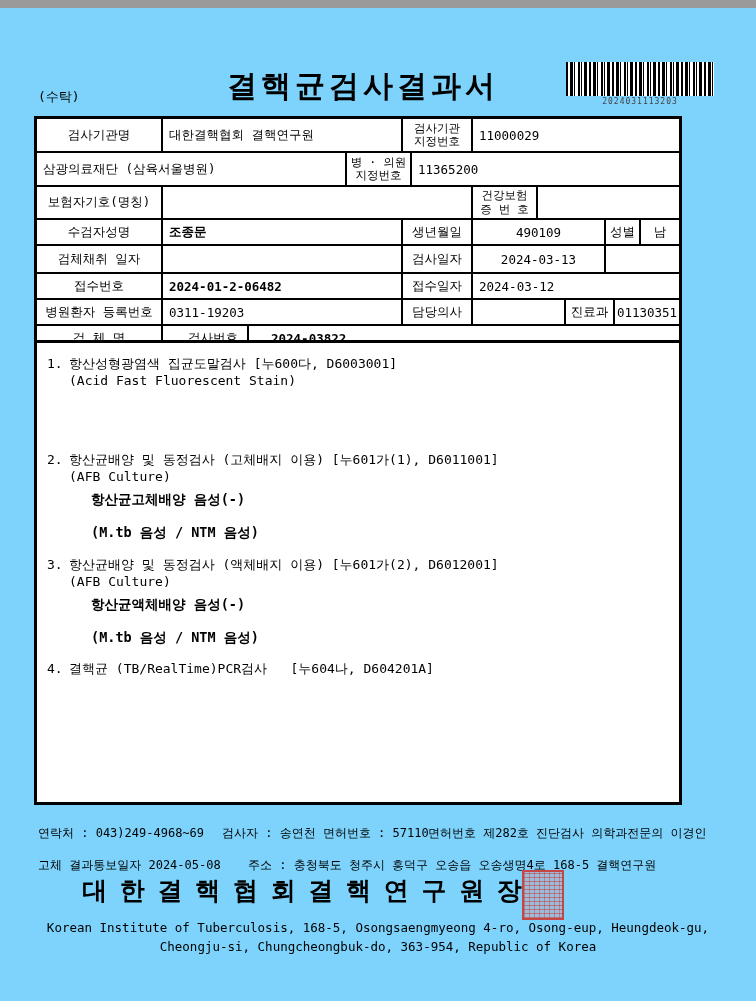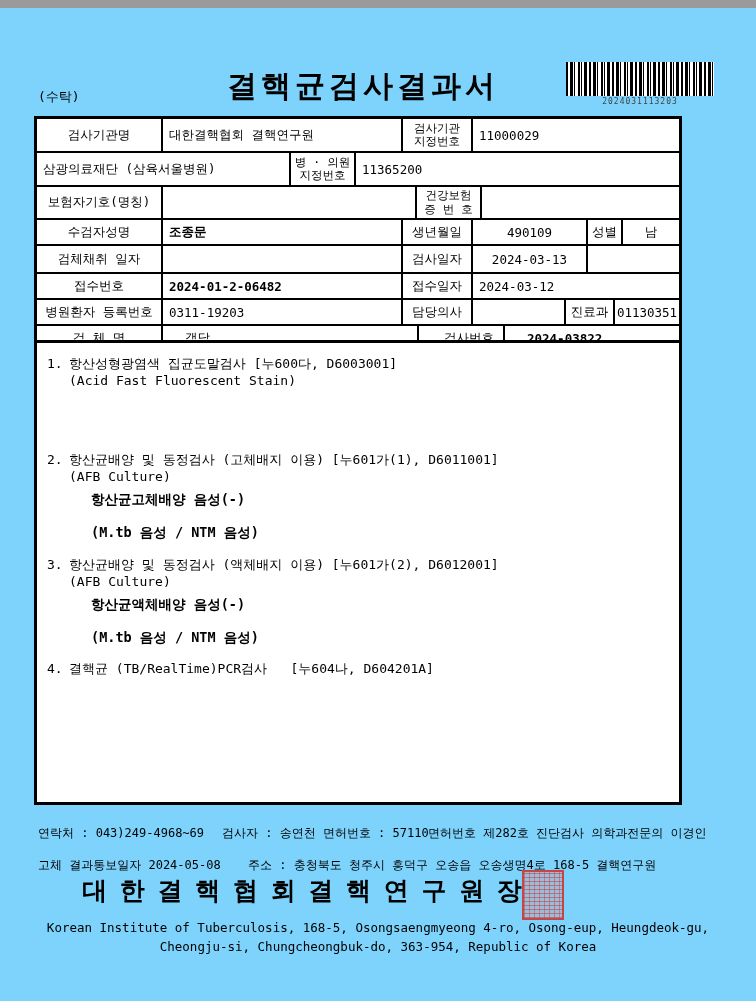--- a/index.html
+++ b/index.html
@@ -36,22 +36,22 @@
     box-sizing:border-box;border-right:2px solid #000;
     display:flex;align-items:center;font-size:12.5px;
     padding:0 6px;overflow:hidden;white-space:nowrap;
   }
   .cell:last-child{border-right:none;}
   .lbl{justify-content:center;text-align:center;padding:0 2px;}
   .two-line{white-space:pre-line;font-size:11.5px;line-height:1.15;text-align:center;}
   .ctr{justify-content:center;}
   .bold{font-weight:bold;}
   .h32{height:32px;} .h31{height:31px;} .h24{height:24px;} .h26{height:26px;}
-  .w126{width:126px;} .w240{width:240px;} .w310{width:254px;} .w70{width:70px;}
-  .w65{width:65px;} .w115{width:115px;} .w45{width:35px;} .w93{width:93px;} .w49{width:49px;}
+  .w126{width:126px;} .w240{width:240px;} .w310{width:310px;} .w70{width:70px;}
+  .w65{width:65px;} .w115{width:133px;} .w45{width:35px;} .w93{width:93px;} .w49{width:49px;}
   .flex1{flex:1;}
   
   .result-box{
     position:absolute;left:34px;top:332px;width:648px;height:465px;
     border:3px solid #000;box-sizing:border-box;background:#fff;
   }
   .test{position:absolute;left:10px;right:8px;display:flex;font-size:13px;line-height:17px;}
   .test-no{width:22px;flex:none;}
   .test-line{white-space:pre;}
   .test-result{font-weight:bold;margin-top:6px;margin-left:22px;font-size:13.5px;}
@@ -131,21 +131,20 @@
     <div class="trow h24">
       <div class="cell lbl w126">병원환자 등록번호</div>
       <div class="cell w240">0311-19203</div>
       <div class="cell lbl w70">담당의사</div>
       <div class="cell w93"></div>
       <div class="cell lbl w49">진료과</div>
       <div class="cell ctr flex1">01130351</div>
     </div>
     <div class="trow h24">
       <div class="cell lbl w126">검 체 명</div>
-      <div class="cell w240">객담</div>
       <div class="cell lbl w70">검사번호</div>
       <div class="cell bold flex1">2024-03822</div>
     </div>
   </div>
 
   <div class="result-box">
 
     <div class="test" style="top:12px;">
       <div class="test-no">1.</div>
       <div>

